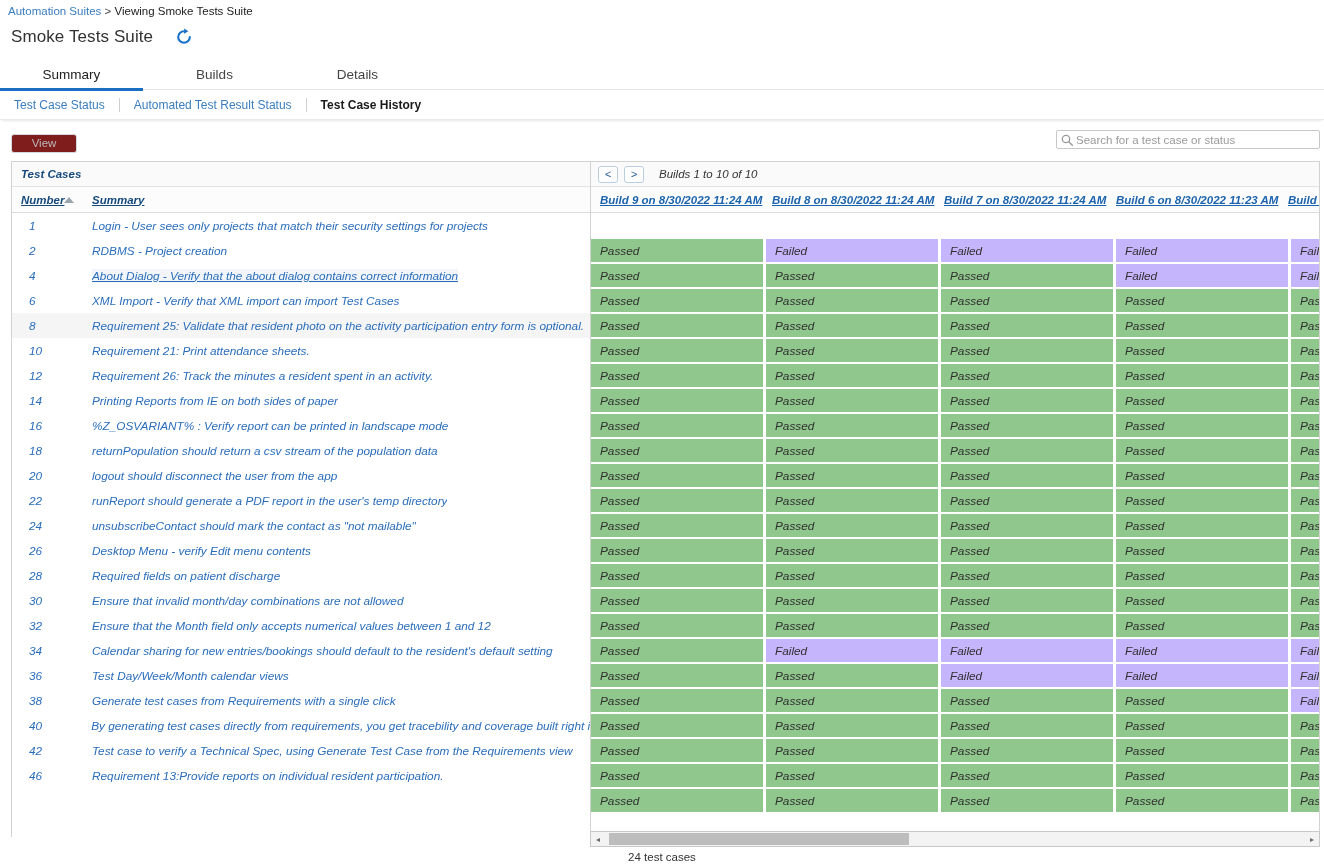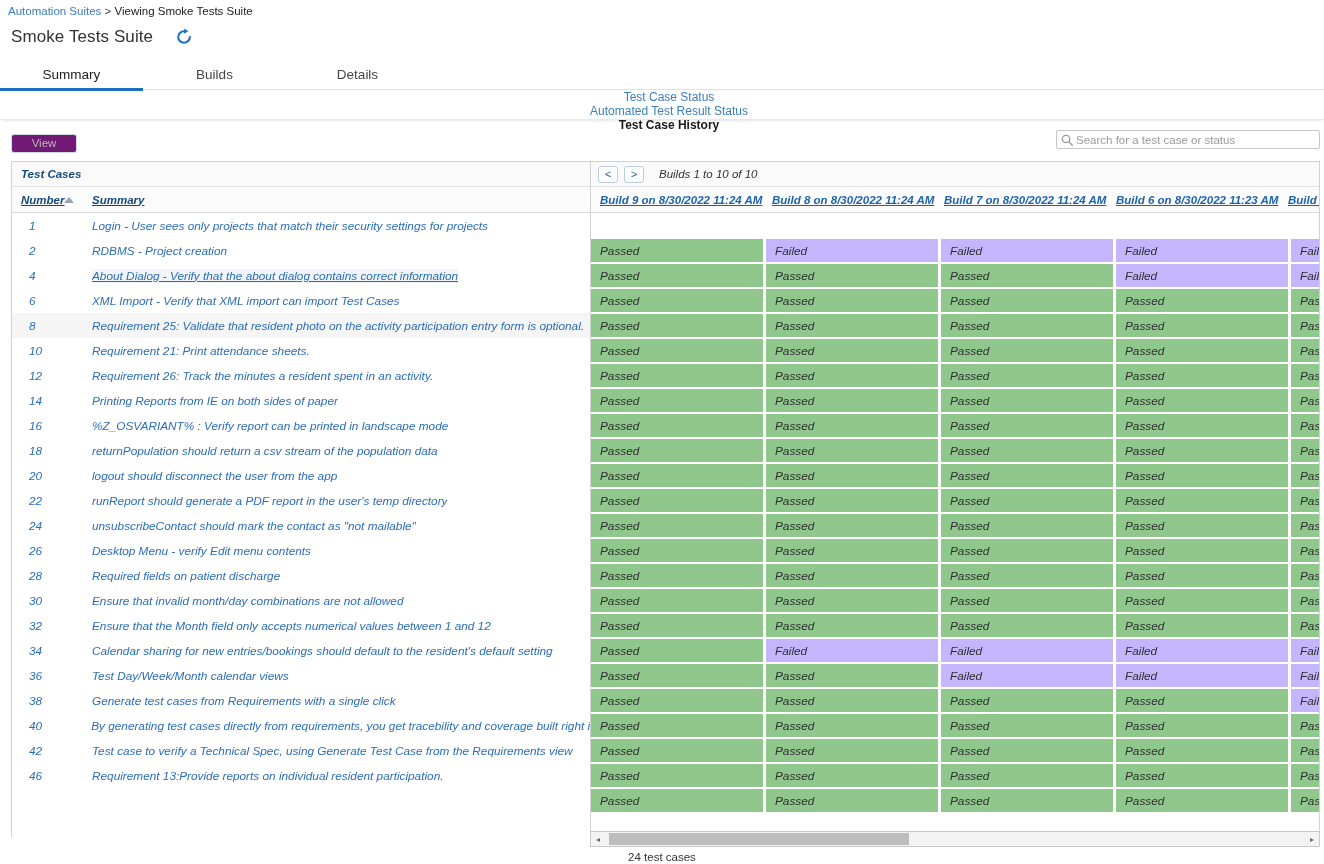--- a/index.html
+++ b/index.html
@@ -68,24 +68,22 @@
   .tab.active {
     color: #222;
     border-bottom: 3px solid #1a6fc4;
   }
 
   
   .subtabs {
     display: flex;
     align-items: center;
     height: 30px;
-    padding-left: 14px;
     border-bottom: 1px solid #e8e8e8;
     box-shadow: 0 2px 3px -2px rgba(0,0,0,.18);
-    flex-direction: column;
   }
   .subtab {
     font-size: 12px;
     color: #3b7dbd;
     padding: 0 14px;
     cursor: pointer;
     white-space: nowrap;
   }
   .subtab.active {
     color: #1a1a1a;
@@ -103,21 +101,21 @@
     height: 30px;
     margin-top: 8px;
     padding: 0 4px 0 11px;
     display: flex;
     align-items: center;
   }
   .view-btn {
     width: 66px; height: 19px;
     border: 1px solid #cfd9e4;
     border-radius: 3px;
-    background: #701a75;
+    background: #7f1d1d;
     color: #b9b9b9;
     font-size: 11.5px;
     line-height: 17px;
     text-align: center;
     cursor: pointer;
   }
   .search-wrap {
     position: absolute;
     right: 4px;
     top: 2px;

